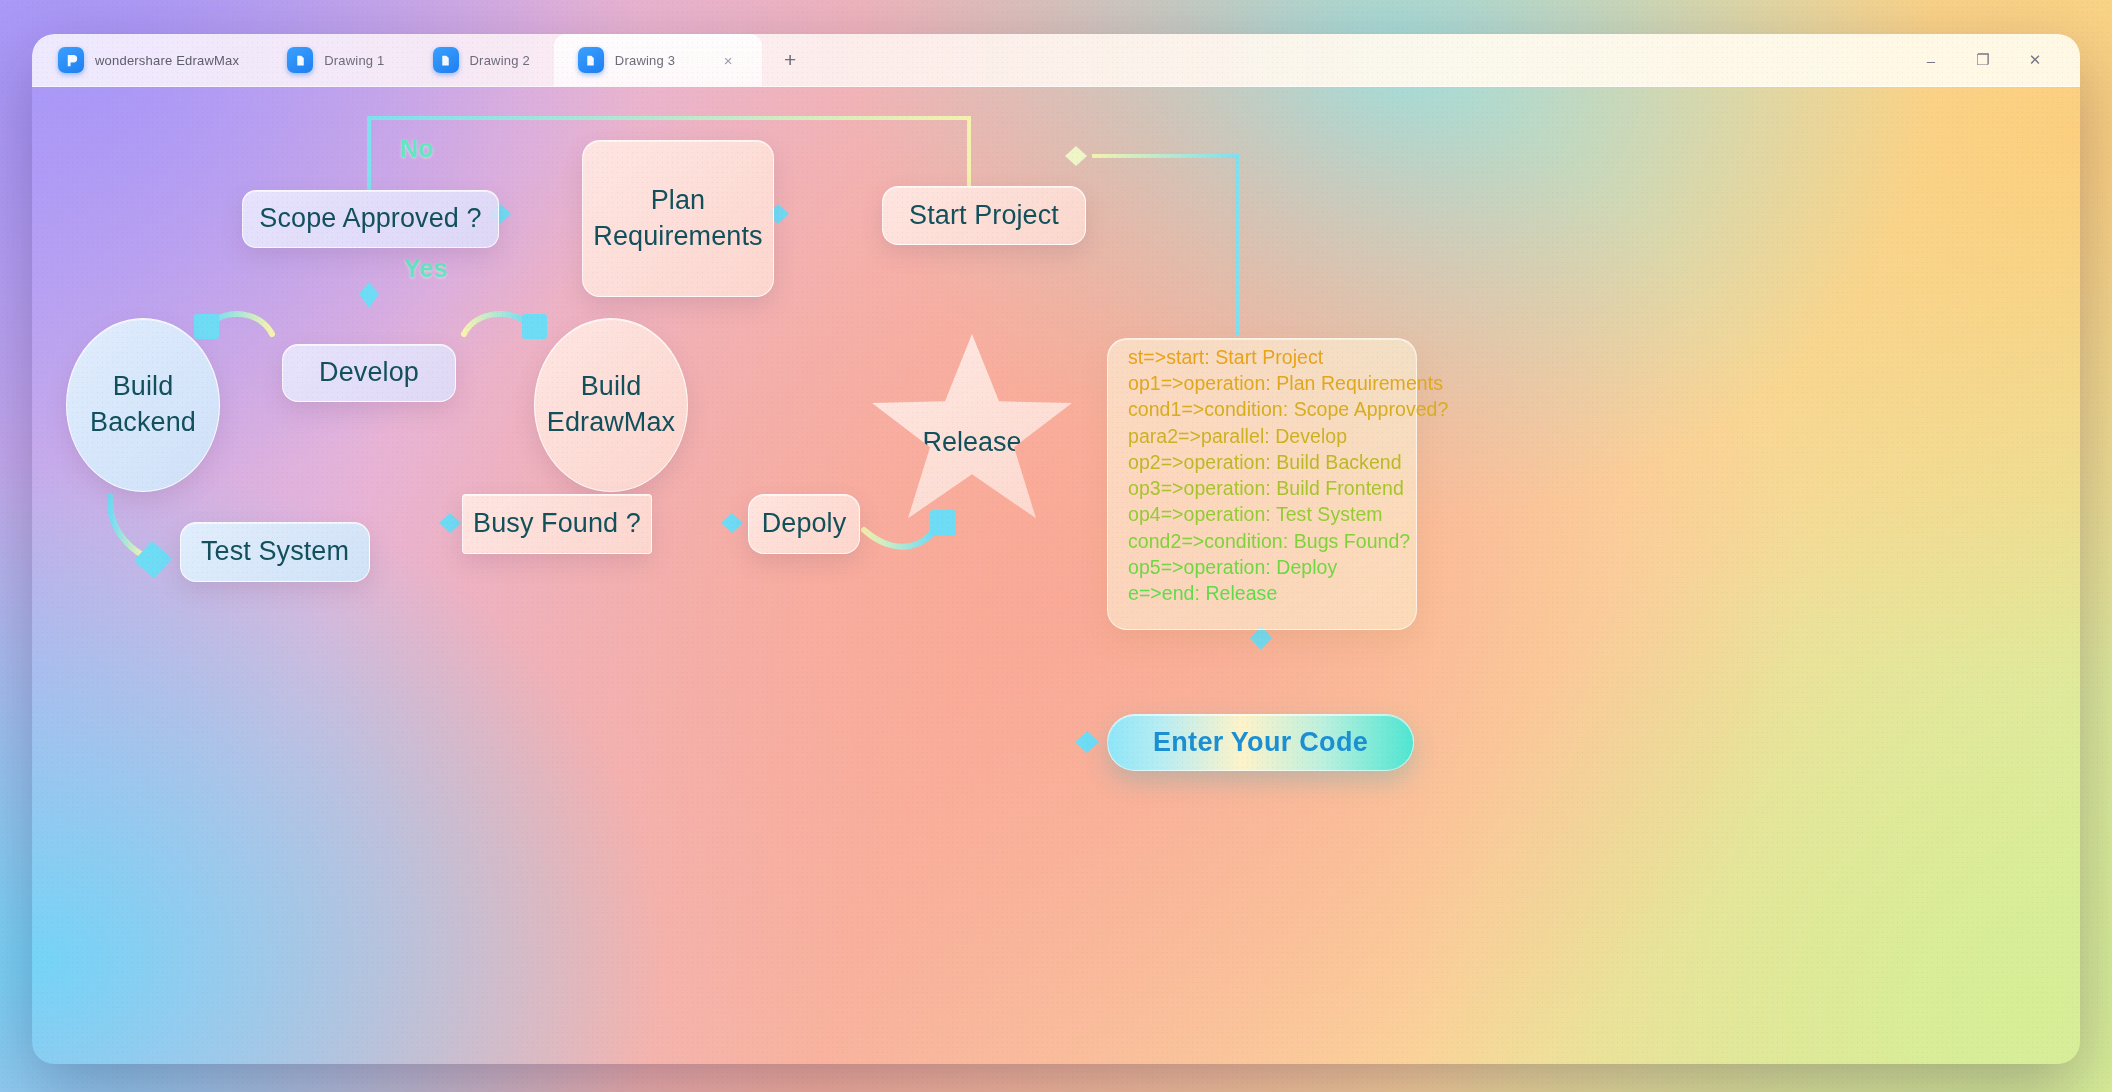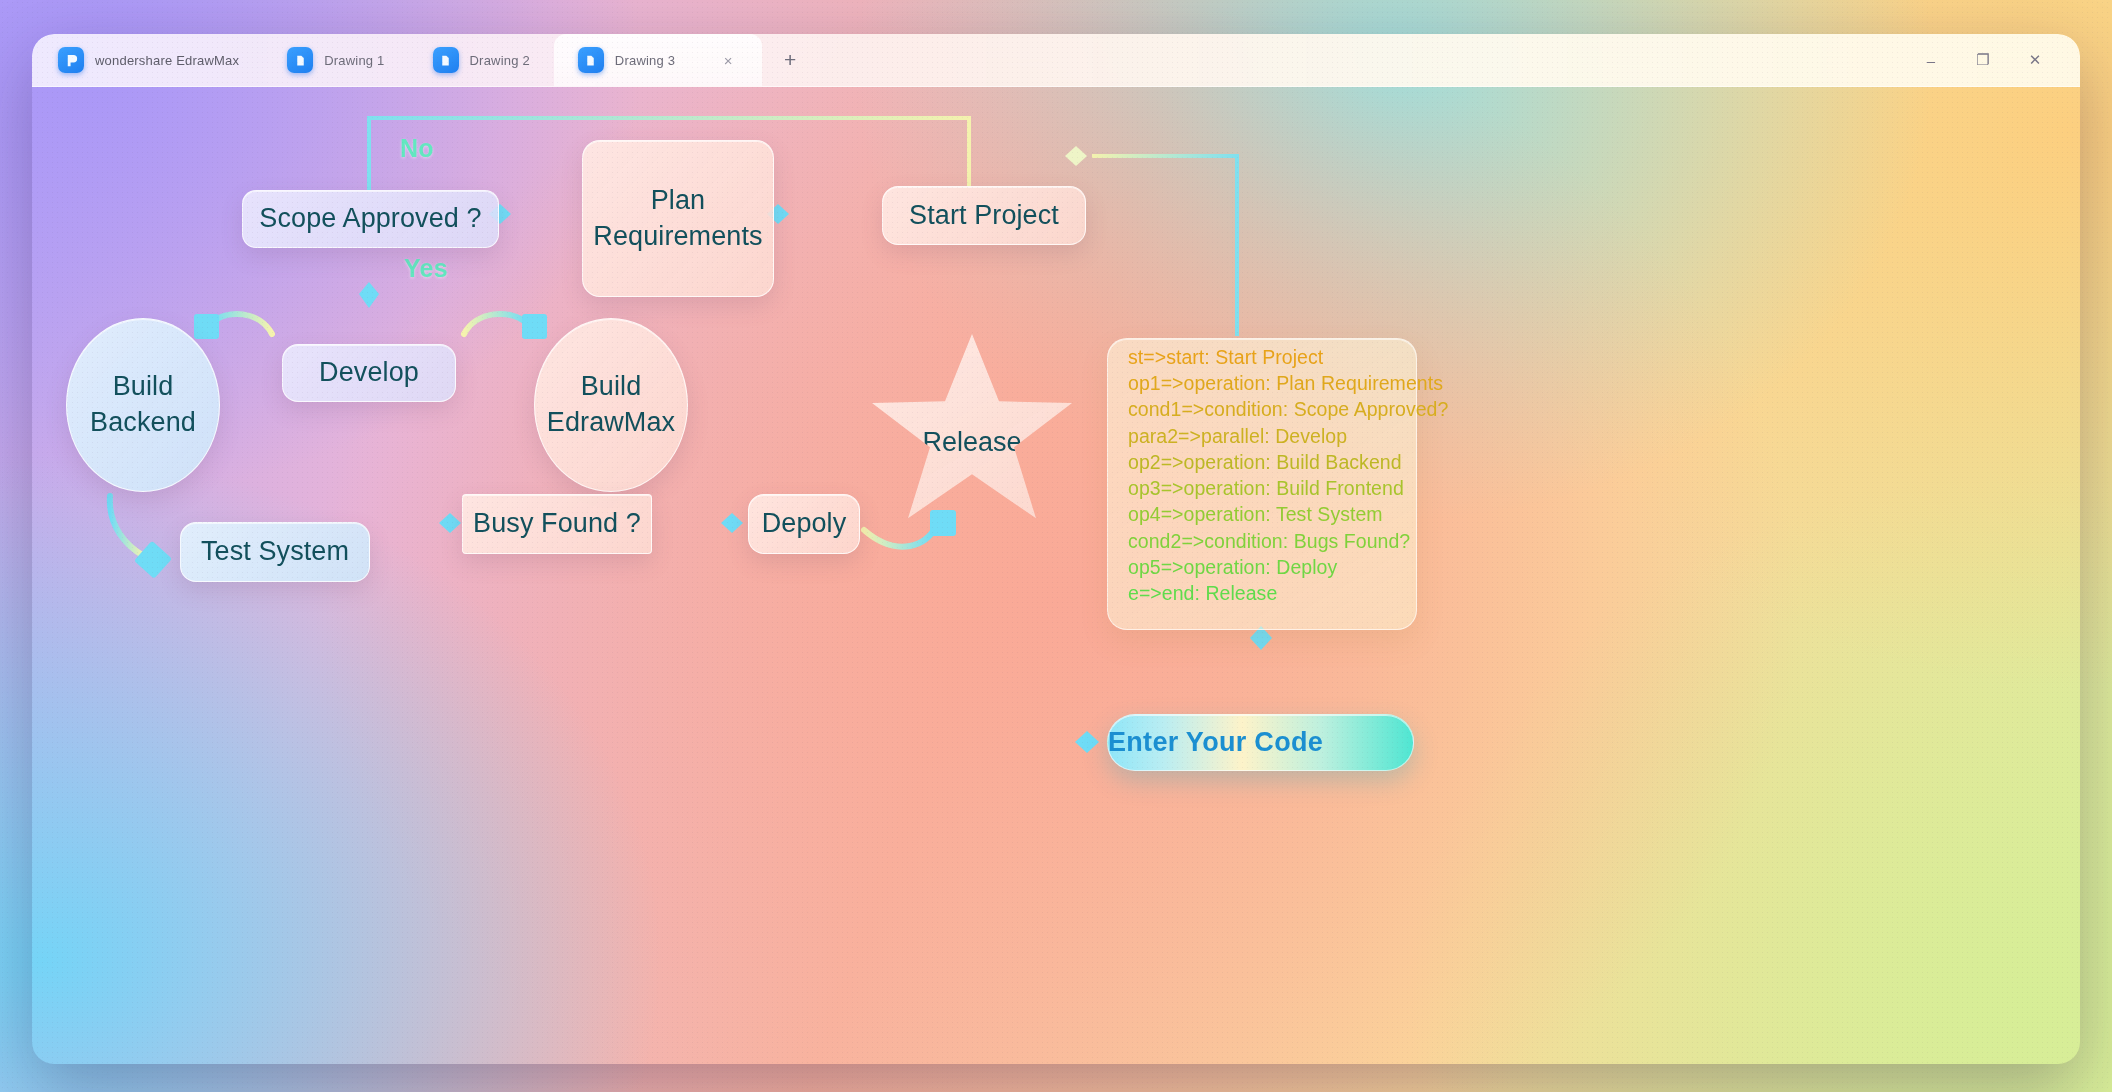--- a/index.html
+++ b/index.html
@@ -134,21 +134,21 @@
     padding:5px 0 0 20px;box-sizing:border-box;
   }
   .codeline{
     font-size:19.5px;line-height:1.345;white-space:nowrap;letter-spacing:.05px;
     font-family:"Liberation Sans", sans-serif;
   }
 
   
   #btn-enter{
     position:absolute;left:1075px;top:628px;width:305px;height:55px;border-radius:28px;
-    display:flex;align-items:center;justify-content:flex-start;
+    display:flex;align-items:center;justify-content:center;
     font-size:27px;font-weight:bold;color:#1b8fd1;letter-spacing:.3px;
     background:linear-gradient(90deg,#8fe6f8 0%,#b9edf2 18%,#fdf3c9 44%,#bdf0de 70%,#4fe6d2 100%);
     box-shadow:0 10px 24px rgba(60,170,190,.3), inset 0 1px 0 rgba(255,255,255,.6);
     border:1.4px solid rgba(255,255,255,.6);
   }
 
   
   #links{position:absolute;left:0;top:0;width:2048px;height:978px;pointer-events:none;}
   .elabel{
     position:absolute;font-size:25px;font-weight:bold;color:#63e7c0;

